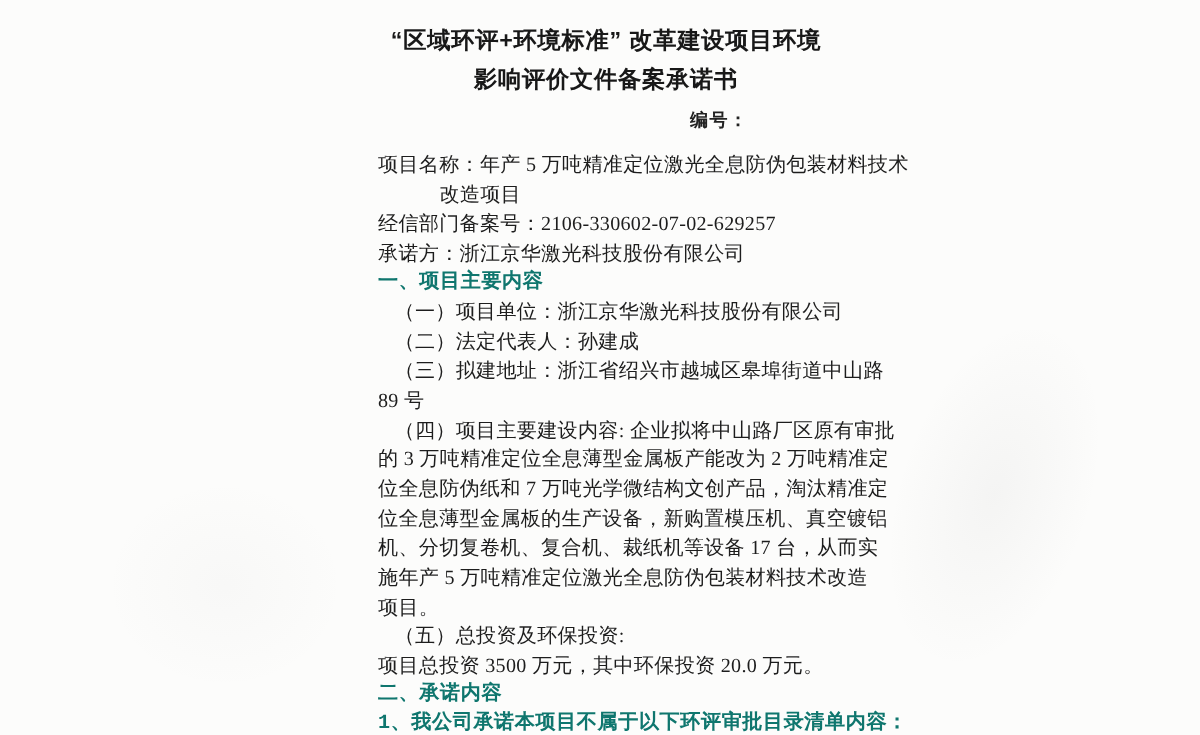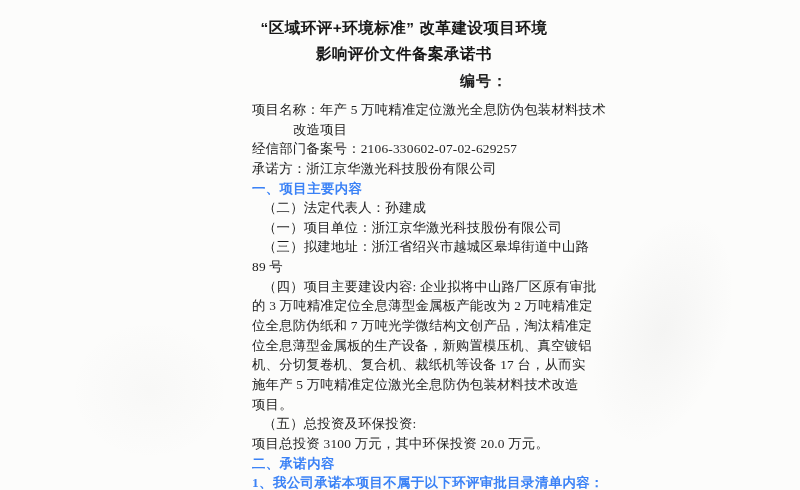--- a/index.html
+++ b/index.html
@@ -41,43 +41,43 @@
     font-size: 15.5px;
     line-height: 26px;
     letter-spacing: 0.5px;
     color: #181818;
   }
   .serial {
     position: absolute;
     left: 460px; top: 72px;
     font-family: "Liberation Sans", sans-serif;
     font-weight: bold;
-    font-size: 15px;
+    font-size: 12px;
     letter-spacing: 1px;
     color: #222;
   }
   .doc-body {
     position: absolute;
     left: 252px; top: 100px; width: 350px;
     font-size: 13.4px;
     line-height: 19.65px;
     letter-spacing: 0.2px;
     color: #1d1d1d;
   }
   .line {
     white-space: nowrap;
     height: 19.65px;
     font-family: Liberation Serif, serif;
   }
   .ind1 { padding-left: 11px; }
   .indwrap { padding-left: 41px; }
   .hd {
-    font-family: Liberation Serif, serif;
+    font-family: Liberation Mono, monospace;
     font-weight: bold;
-    color: #3b82f6;
+    color: #0f766e;
     letter-spacing: 0.4px;
   }
 </style>
 </head>
 <body>
 
 <div class="page">
 
   <div class="smudge-a"></div>
   <div class="smudge-b"></div>
@@ -88,30 +88,30 @@
   </div>
 
   <div class="serial">编号：</div>
 
   <div class="doc-body">
     <div class="line">项目名称：年产 5 万吨精准定位激光全息防伪包装材料技术</div>
     <div class="line indwrap">改造项目</div>
     <div class="line">经信部门备案号：2106-330602-07-02-629257</div>
     <div class="line">承诺方：浙江京华激光科技股份有限公司</div>
     <div class="line hd">一、项目主要内容</div>
+    <div class="line ind1">（一）项目单位：浙江京华激光科技股份有限公司</div>
     <div class="line ind1">（二）法定代表人：孙建成</div>
-    <div class="line ind1">（一）项目单位：浙江京华激光科技股份有限公司</div>
     <div class="line ind1">（三）拟建地址：浙江省绍兴市越城区皋埠街道中山路</div>
     <div class="line">89 号</div>
     <div class="line ind1">（四）项目主要建设内容: 企业拟将中山路厂区原有审批</div>
     <div class="line">的 3 万吨精准定位全息薄型金属板产能改为 2 万吨精准定</div>
     <div class="line">位全息防伪纸和 7 万吨光学微结构文创产品，淘汰精准定</div>
     <div class="line">位全息薄型金属板的生产设备，新购置模压机、真空镀铝</div>
     <div class="line">机、分切复卷机、复合机、裁纸机等设备 17 台，从而实</div>
     <div class="line">施年产 5 万吨精准定位激光全息防伪包装材料技术改造</div>
     <div class="line">项目。</div>
     <div class="line ind1">（五）总投资及环保投资:</div>
-    <div class="line">项目总投资 3100 万元，其中环保投资 20.0 万元。</div>
+    <div class="line">项目总投资 3500 万元，其中环保投资 20.0 万元。</div>
     <div class="line hd">二、承诺内容</div>
     <div class="line hd">1、我公司承诺本项目不属于以下环评审批目录清单内容：</div>
   </div>
 
 </div>
 
 </body></html>

